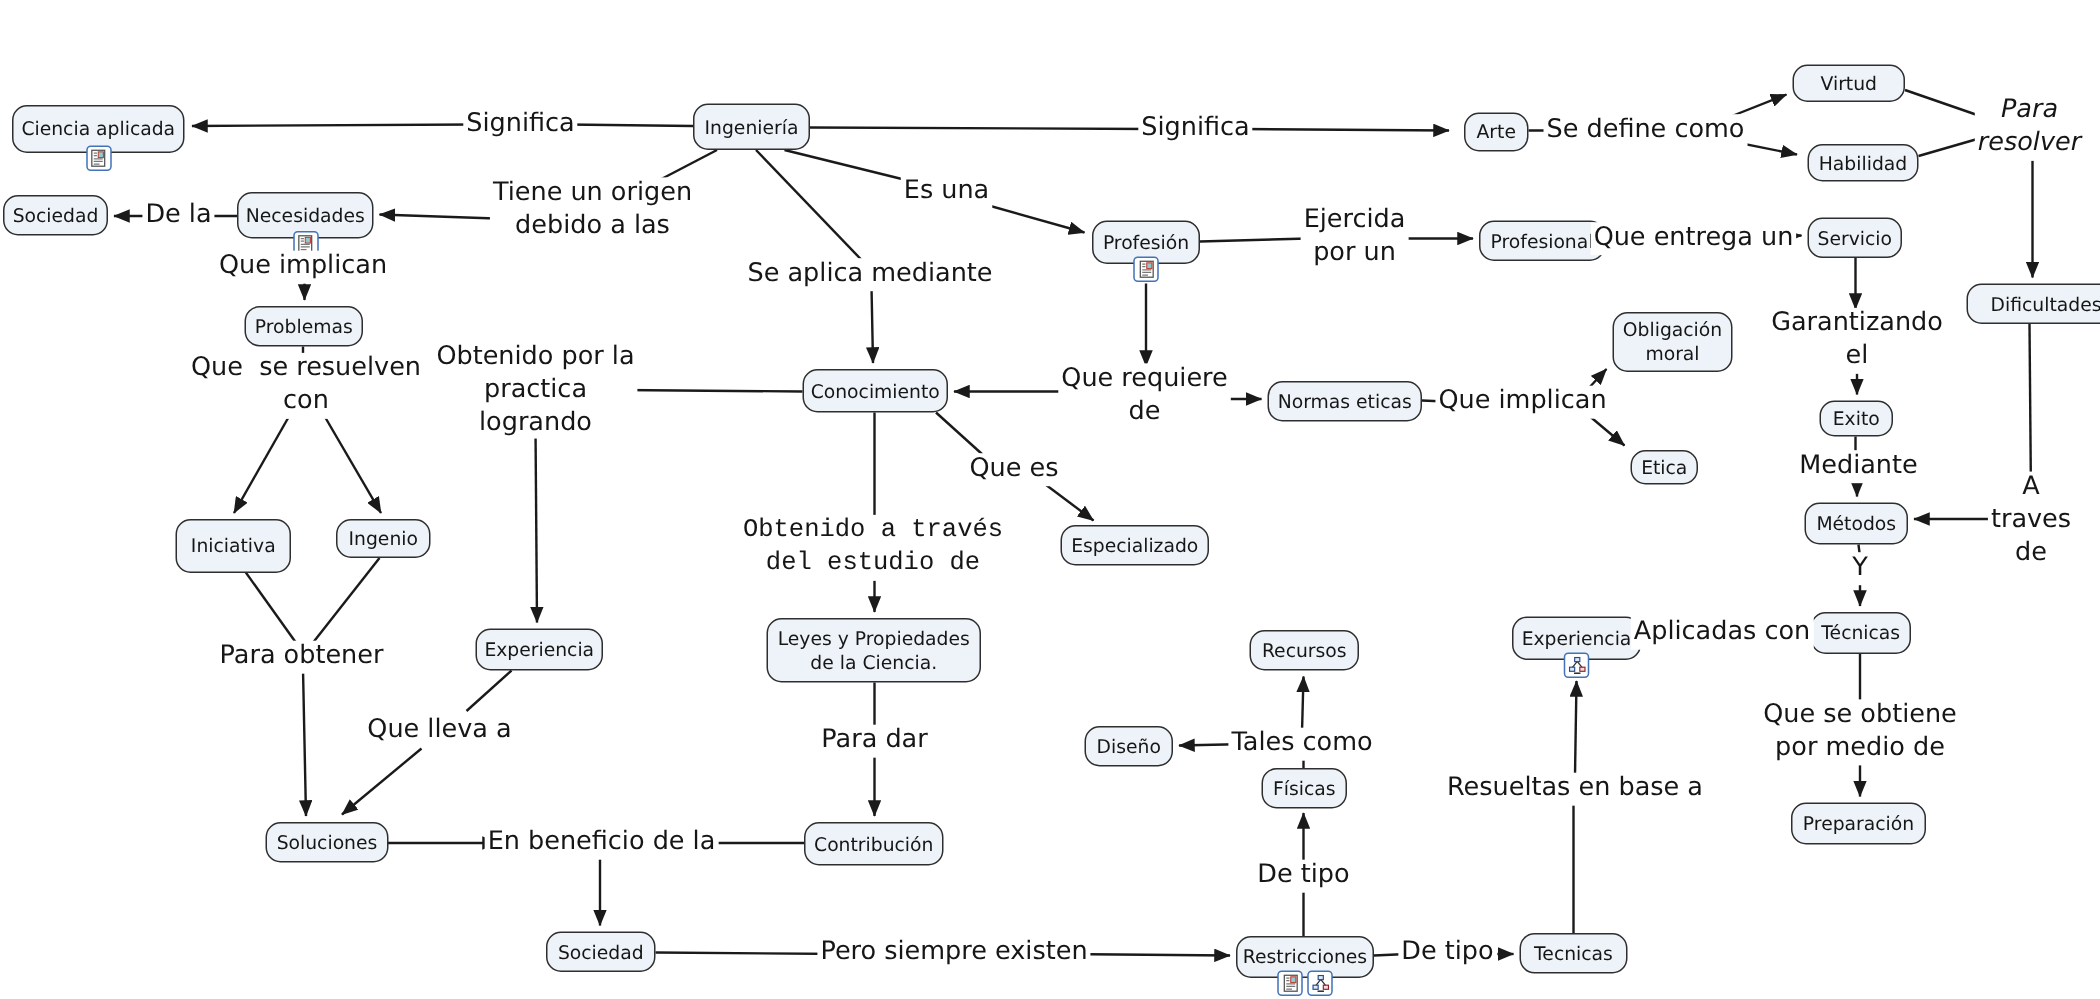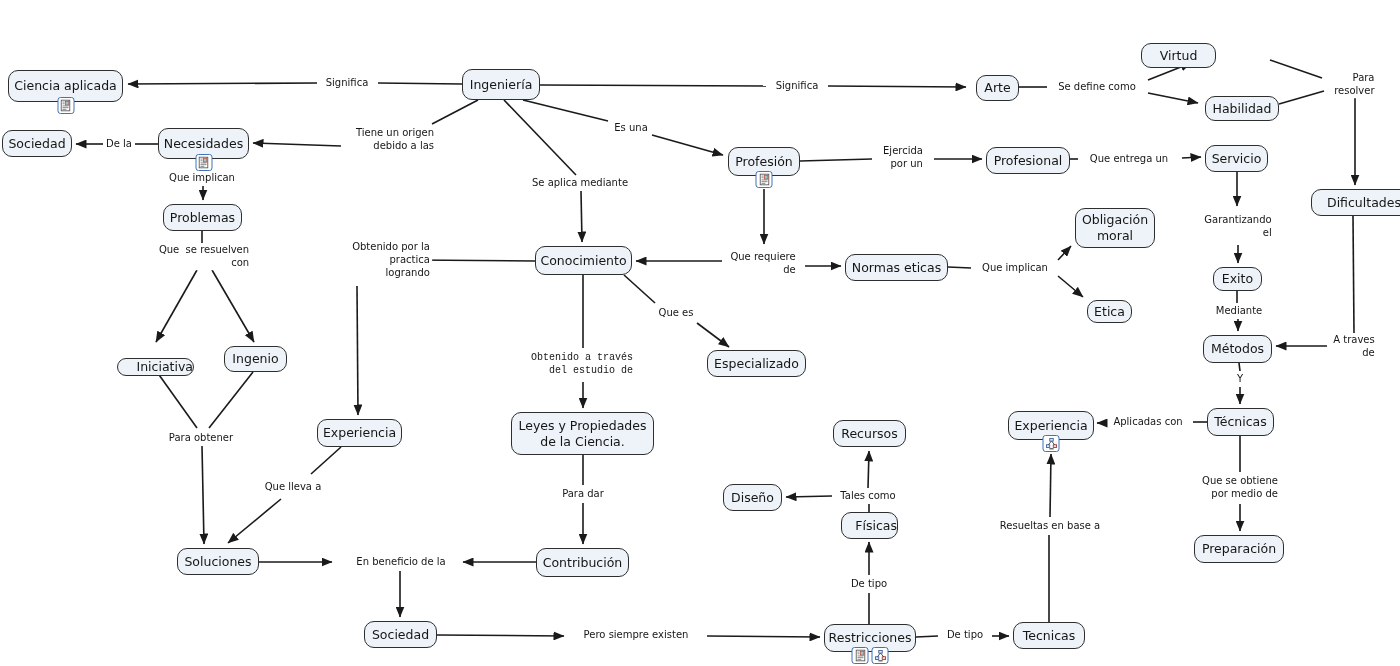--- a/index.html
+++ b/index.html
@@ -15,21 +15,21 @@
   }
   .node-label{white-space:pre-wrap;}
   .icons{position:absolute;left:50%;transform:translateX(-50%);display:flex;gap:3px;z-index:3;}
   .res-icon{
     width:17px;height:17px;background:#ffffff;border:1.5px solid #4272b8;border-radius:3px;
     display:flex;align-items:center;justify-content:center;box-sizing:border-box;
   }
   .res-icon svg{width:12px;height:13px;display:block;}
   .edge-label{
     position:absolute;z-index:2;transform:translate(-50%,-50%);
-    font-size:10px;color:#161616;text-align:right;white-space:pre-wrap;line-height:1.28;
+    font-size:17px;color:#161616;text-align:center;white-space:pre-wrap;line-height:1.28;
     background:#ffffff;padding:0 2px;
   }
 </style>
 </head>
 <body>
 
 <div id="stage">
   <svg id="edges" width="1400" height="666" viewBox="0 0 1400 666">
     <defs>
       <marker id="arrowhead" markerUnits="userSpaceOnUse" markerWidth="12" markerHeight="9" refX="10.5" refY="4.5" orient="auto">
@@ -140,21 +140,21 @@
             <line x1="3.5" y1="7.5" x2="10.5" y2="7.5" stroke="#777777"></line>
             <line x1="3.5" y1="9.5" x2="10.5" y2="9.5" stroke="#777777"></line>
             <line x1="3.5" y1="11.5" x2="8" y2="11.5" stroke="#777777"></line>
           </svg>
         </span>
       </span>
     </div>
     <div class="node" style="left: 163px; top: 204px; width: 79px; height: 27px;">
       <span class="node-label">Problemas</span>
     </div>
-    <div class="node" style="left: 117px; top: 358px; width: 77px; height: 18px; justify-content: flex-end;">
+    <div class="node" style="left: 117px; top: 346px; width: 77px; height: 36px;">
       <span class="node-label">Iniciativa</span>
     </div>
     <div class="node" style="left: 224px; top: 346px; width: 63px; height: 26px;">
       <span class="node-label">Ingenio</span>
     </div>
     <div class="node" style="left: 164px; top: 548px; width: 82px; height: 27px; margin-left: 13px;">
       <span class="node-label">Soluciones</span>
     </div>
     <div class="node" style="left: 317px; top: 419px; width: 85px; height: 28px;">
       <span class="node-label">Experiencia</span>
@@ -200,21 +200,21 @@
     <div class="node" style="left: 1075px; top: 208px; width: 80px; height: 40px;">
       <span class="node-label">Obligación
 moral</span>
     </div>
     <div class="node" style="left: 1087px; top: 300px; width: 45px; height: 23px;">
       <span class="node-label">Etica</span>
     </div>
     <div class="node" style="left: 976px; top: 75px; width: 43px; height: 26px;">
       <span class="node-label">Arte</span>
     </div>
-    <div class="node" style="left: 1141px; top: 43px; width: 75px; height: 25px;">
+    <div class="node" style="left: 1195px; top: 43px; width: 75px; height: 25px;">
       <span class="node-label">Virtud</span>
     </div>
     <div class="node" style="left: 1205px; top: 96px; width: 74px; height: 25px;">
       <span class="node-label">Habilidad</span>
     </div>
     <div class="node" style="left: 986px; top: 147px; width: 84px; height: 27px;">
       <span class="node-label">Profesional</span>
     </div>
     <div class="node" style="left: 1205px; top: 145px; width: 63px; height: 27px;">
       <span class="node-label">Servicio</span>
@@ -233,21 +233,21 @@
     </div>
     <div class="node" style="left: 1311px; top: 189px; width: 106px; height: 27px;">
       <span class="node-label">Dificultades</span>
     </div>
     <div class="node" style="left: 833px; top: 420px; width: 73px; height: 27px;">
       <span class="node-label">Recursos</span>
     </div>
     <div class="node" style="left: 723px; top: 484px; width: 59px; height: 27px;">
       <span class="node-label">Diseño</span>
     </div>
-    <div class="node" style="left: 841px; top: 512px; width: 57px; height: 27px; justify-content: flex-end;">
+    <div class="node" style="left: 841px; top: 512px; width: 57px; height: 27px;">
       <span class="node-label">Físicas</span>
     </div>
     <div class="node" style="left: 824px; top: 624px; width: 92px; height: 28px;">
       <span class="node-label">Restricciones</span>
       <span class="icons" style="top: 22px;">
         <span class="res-icon">
           <svg viewBox="0 0 14 14">
             <rect x="2" y="0.8" width="10" height="12.4" fill="#ffffff" stroke="#555555" stroke-width="1"></rect>
             <line x1="3.5" y1="3" x2="6" y2="3" stroke="#777777"></line>
             <line x1="3.5" y1="5" x2="6" y2="5" stroke="#777777"></line>
@@ -290,38 +290,38 @@
     <div class="edge-label" style="left: 395px; top: 140px;">Tiene un origen
 debido a las</div>
     <div class="edge-label" style="left: 631px; top: 128px;">Es una</div>
     <div class="edge-label" style="left: 580px; top: 183px;">Se aplica mediante</div>
     <div class="edge-label" style="left: 119px; top: 144px;">De la</div>
     <div class="edge-label" style="left: 202px; top: 178px;">Que implican</div>
     <div class="edge-label" style="left: 204px; top: 257px;">Que  se resuelven
 con</div>
     <div class="edge-label" style="left: 201px; top: 438px;">Para obtener</div>
     <div class="edge-label" style="left: 293px; top: 487px;">Que lleva a</div>
-    <div class="edge-label" style="left: 357px; top: 260px; margin-left: 34px;">Obtenido por la
+    <div class="edge-label" style="left: 357px; top: 260px;">Obtenido por la
 practica
 logrando</div>
     <div class="edge-label" style="left: 582px; top: 365px; font-family: Liberation Mono, monospace;">Obtenido a través
 del estudio de</div>
     <div class="edge-label" style="left: 676px; top: 313px;">Que es</div>
     <div class="edge-label" style="left: 583px; top: 494px;">Para dar</div>
     <div class="edge-label" style="left: 401px; top: 562px;">En beneficio de la</div>
     <div class="edge-label" style="left: 636px; top: 635px;">Pero siempre existen</div>
     <div class="edge-label" style="left: 869px; top: 584px;">De tipo</div>
     <div class="edge-label" style="left: 868px; top: 496px;">Tales como</div>
     <div class="edge-label" style="left: 965px; top: 635px;">De tipo</div>
     <div class="edge-label" style="left: 1050px; top: 526px;">Resueltas en base a</div>
     <div class="edge-label" style="left: 903px; top: 158px;">Ejercida
 por un</div>
     <div class="edge-label" style="left: 1129px; top: 159px;">Que entrega un</div>
     <div class="edge-label" style="left: 1097px; top: 87px;">Se define como</div>
-    <div class="edge-label" style="left: 1353px; top: 85px;">Para resolver</div>
+    <div class="edge-label" style="left: 1353px; top: 85px; font-style: italic;">Para resolver</div>
     <div class="edge-label" style="left: 763px; top: 264px;">Que requiere
 de</div>
     <div class="edge-label" style="left: 1015px; top: 268px;">Que implican</div>
     <div class="edge-label" style="left: 1238px; top: 227px;">Garantizando
 el</div>
     <div class="edge-label" style="left: 1239px; top: 311px;">Mediante</div>
     <div class="edge-label" style="left: 1240px; top: 379px;">Y</div>
     <div class="edge-label" style="left: 1354px; top: 347px;">A traves
 de</div>
     <div class="edge-label" style="left: 1148px; top: 422px;">Aplicadas con</div>

